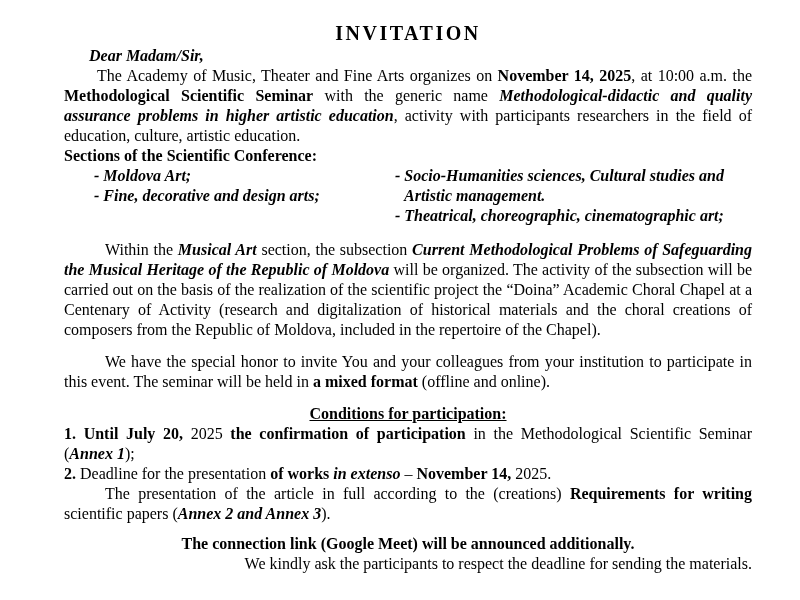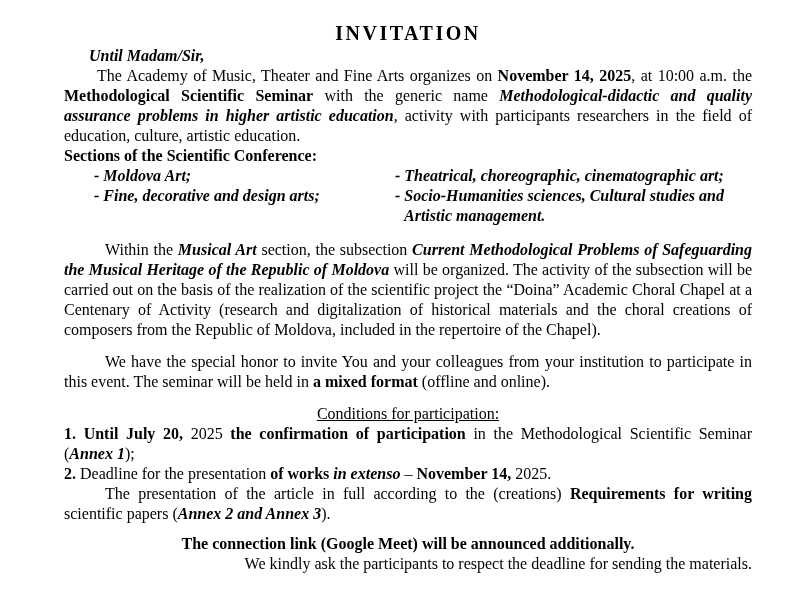--- a/index.html
+++ b/index.html
@@ -54,21 +54,21 @@
     font-weight: bold;
     font-style: italic;
     padding-left: 9px;
     text-indent: -9px;
   }
   .p-subsection { text-indent: 41px; margin-top: 14px; }
   .p-honor { text-indent: 41px; margin-top: 12px; }
   .conditions-header {
     margin-top: 12px;
     text-align: center;
-    font-weight: normal;
+    font-weight: bold;
     text-decoration: underline;
   }
   .p-electronic { text-indent: 41px; }
   .p-presentation { text-indent: 41px; }
   .footer-bold {
     margin-top: 10px;
     text-align: center;
     font-weight: bold;
   }
   .footer-final { text-align: right; }
@@ -78,34 +78,34 @@
   .run-i { }
   .run-bi { font-weight: bold; font-style: italic; }
 </style>
 </head>
 <body>
 
 <div class="page">
 
   <h1 class="doc-title">INVITATION</h1>
 
-  <p class="salutation">Until Madam/Sir,</p>
+  <p class="salutation">Dear Madam/Sir,</p>
 
   <p class="justify p-intro"><span class="run-r">The Academy of Music, Theater and Fine Arts organizes on </span><span class="run-b">November 14, 2025</span><span class="run-r">, at 10:00 a.m. the </span><span class="run-b">Methodological Scientific Seminar</span><span class="run-r"> with the generic name </span><span class="run-bi">Methodological-didactic and quality assurance problems in higher artistic education</span><span class="run-r">, activity with participants researchers in the field of education, culture, artistic education.</span></p>
 
   <p class="sections-header">Sections of the Scientific Conference:</p>
 
   <div class="cols">
     <div class="col-left">
       <p class="sec-item">- Moldova Art;</p>
       <p class="sec-item">- Fine, decorative and design arts;</p>
     </div>
     <div class="col-right">
+      <p class="sec-item">- Socio-Humanities sciences, Cultural studies and Artistic management.</p>
       <p class="sec-item">- Theatrical, choreographic, cinematographic art;</p>
-      <p class="sec-item">- Socio-Humanities sciences, Cultural studies and Artistic management.</p>
     </div>
   </div>
 
   <p class="justify p-subsection"><span class="run-r">Within the </span><span class="run-bi">Musical Art</span><span class="run-r"> section, the subsection </span><span class="run-bi">Current Methodological Problems of Safeguarding the Musical Heritage of the Republic of Moldova</span><span class="run-r"> will be organized. The activity of the subsection will be carried out on the basis of the realization of the scientific project the “</span><span class="run-i">Doina</span><span class="run-r">” </span><span class="run-i">Academic Choral Chapel at a Centenary of Activity (research and digitalization of historical materials and the choral creations of composers from the Republic of Moldova, included in the repertoire of the Chapel)</span><span class="run-r">.</span></p>
 
   <p class="justify p-honor"><span class="run-r">We have the special honor to invite You and your colleagues from your institution to participate in this event. The seminar will be held in </span><span class="run-b">a mixed format</span><span class="run-r"> (offline and online).</span></p>
 
   <p class="conditions-header">Conditions for participation:</p>
 
 

